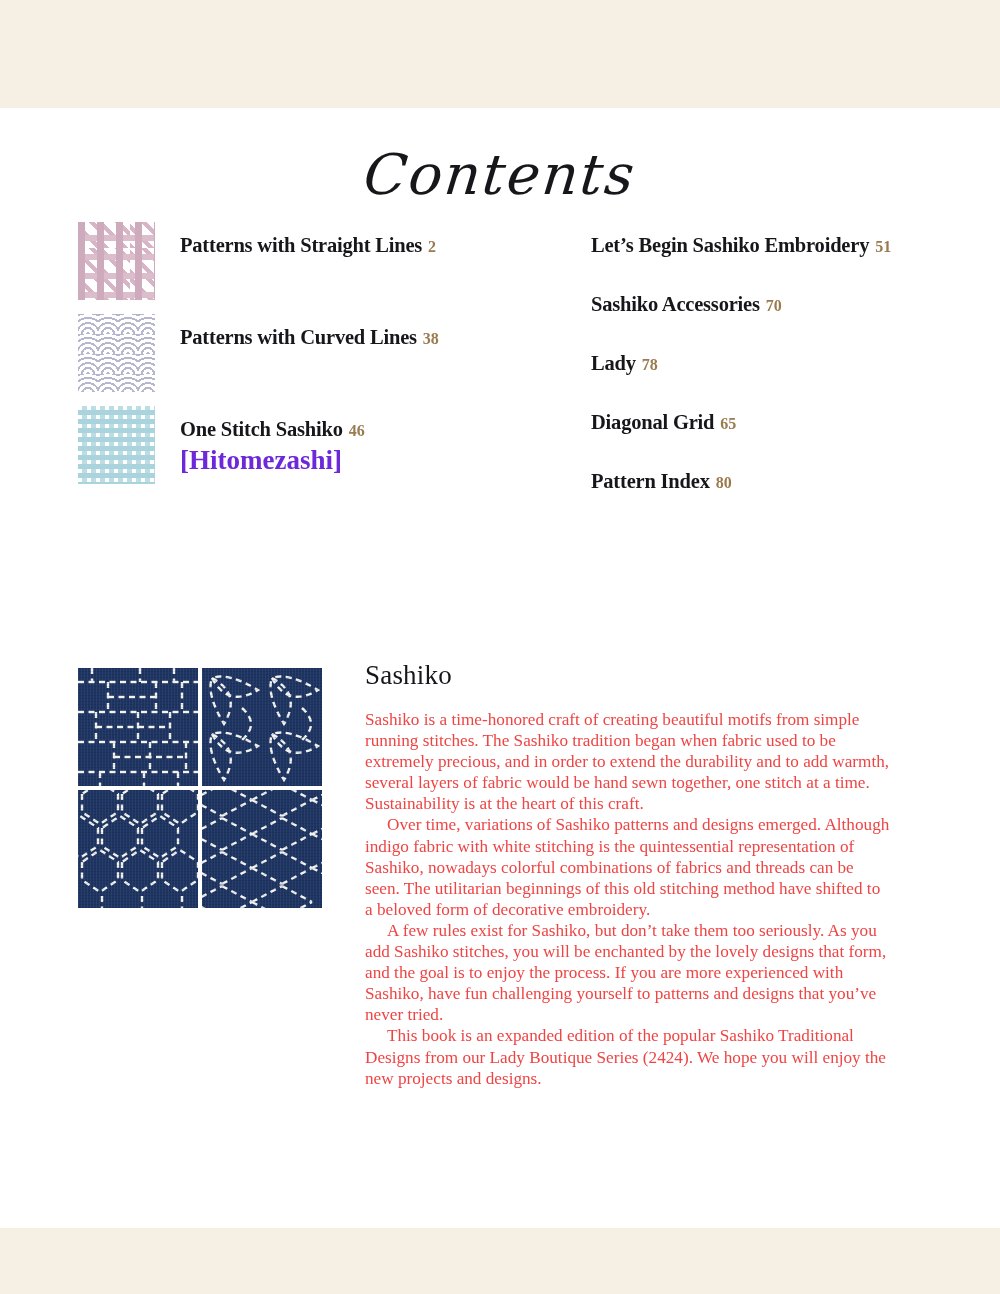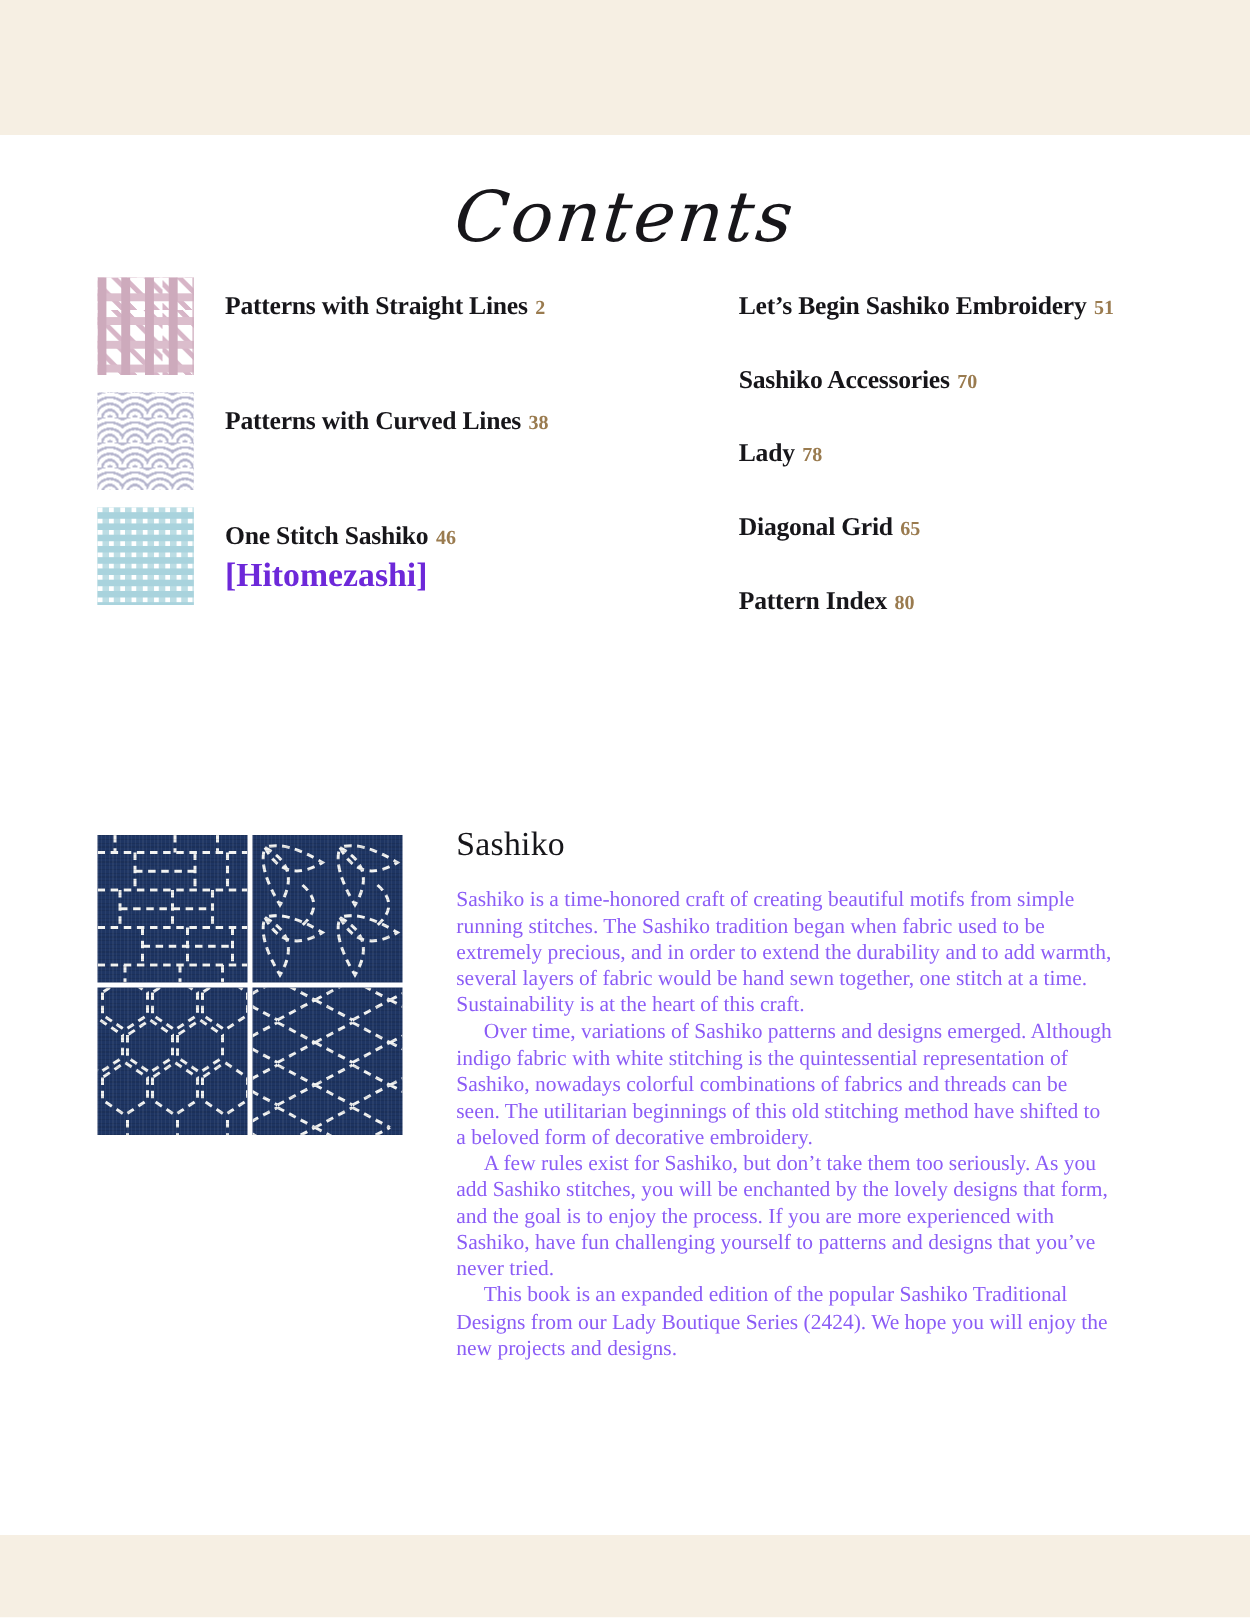--- a/index.html
+++ b/index.html
@@ -202,21 +202,21 @@
     font-weight: 400;
     font-size: 27px;
     color: #17161a;
     margin: 0 0 18px 0;
     letter-spacing: 0.2px;
   }
   .sashiko-para {
     font-family: "Liberation Serif", "DejaVu Serif", serif;
     font-size: 17.2px;
     line-height: 21.1px;
-    color: #8b5cf6;
+    color: #ef4444;
     margin: 0;
     text-align: left;
     text-indent: 0;
   }
   .sashiko-para + .sashiko-para {
     text-indent: 22px;
   }
 </style>
 </head>
 <body>

